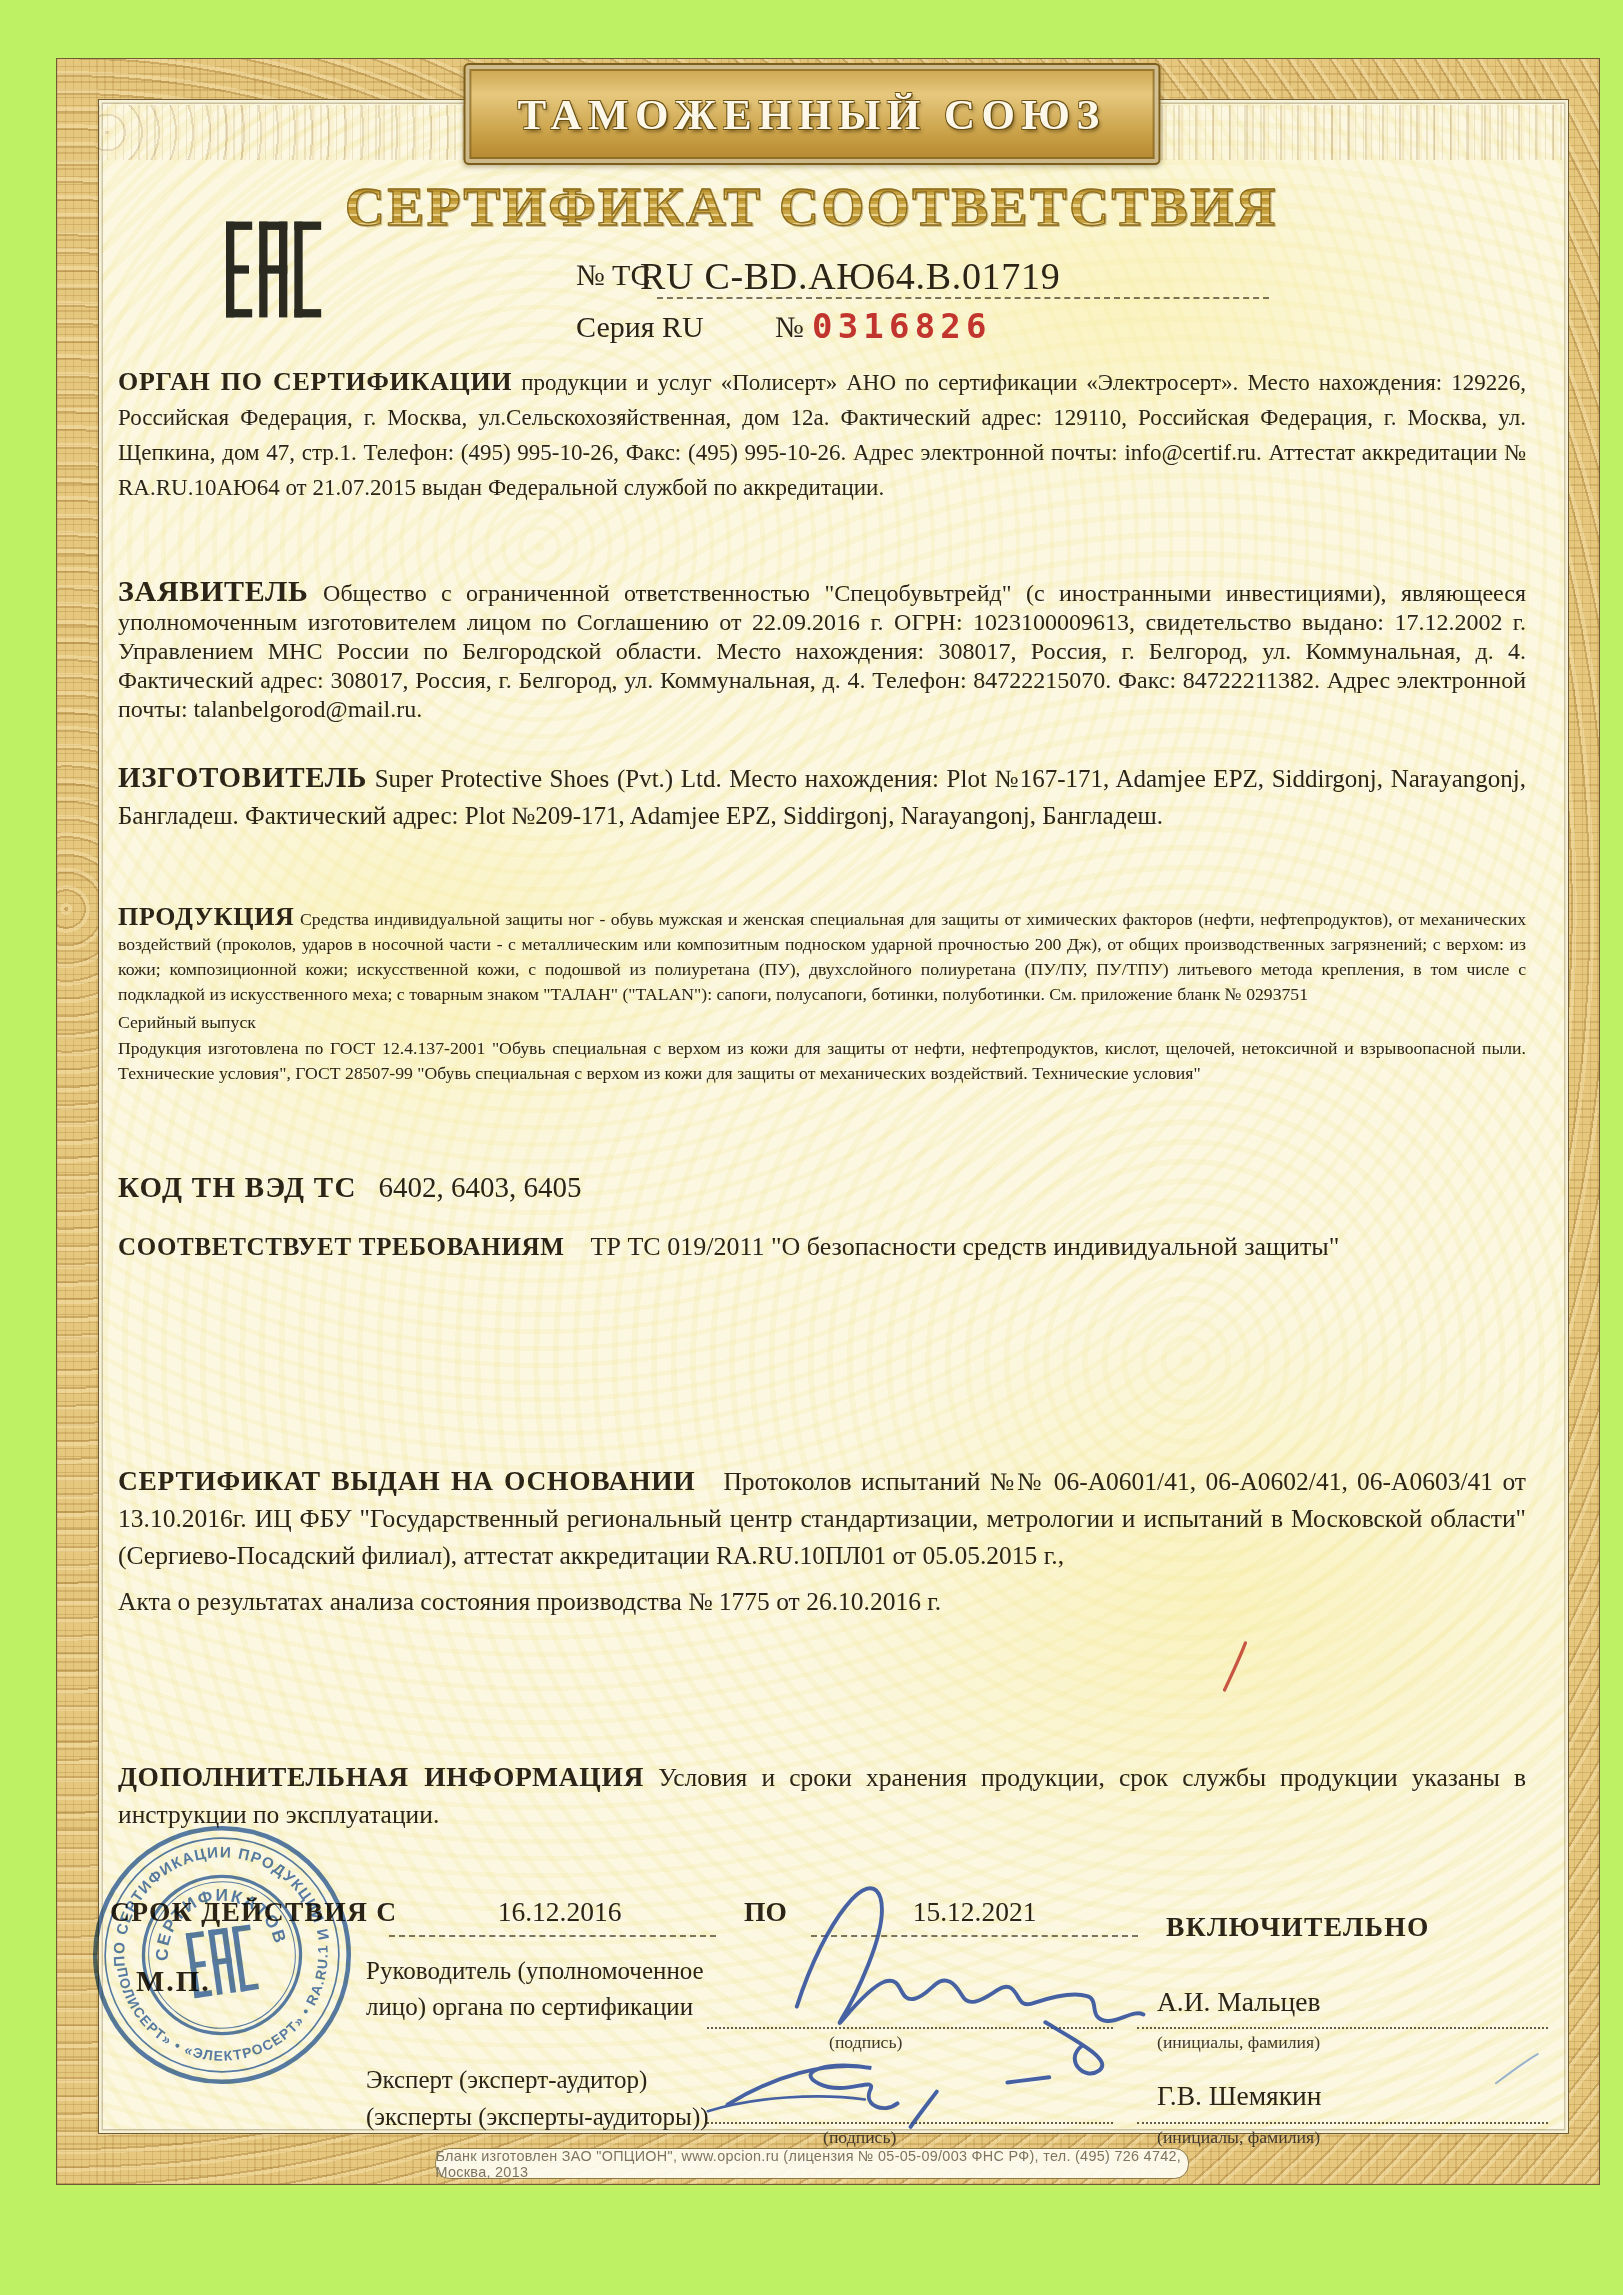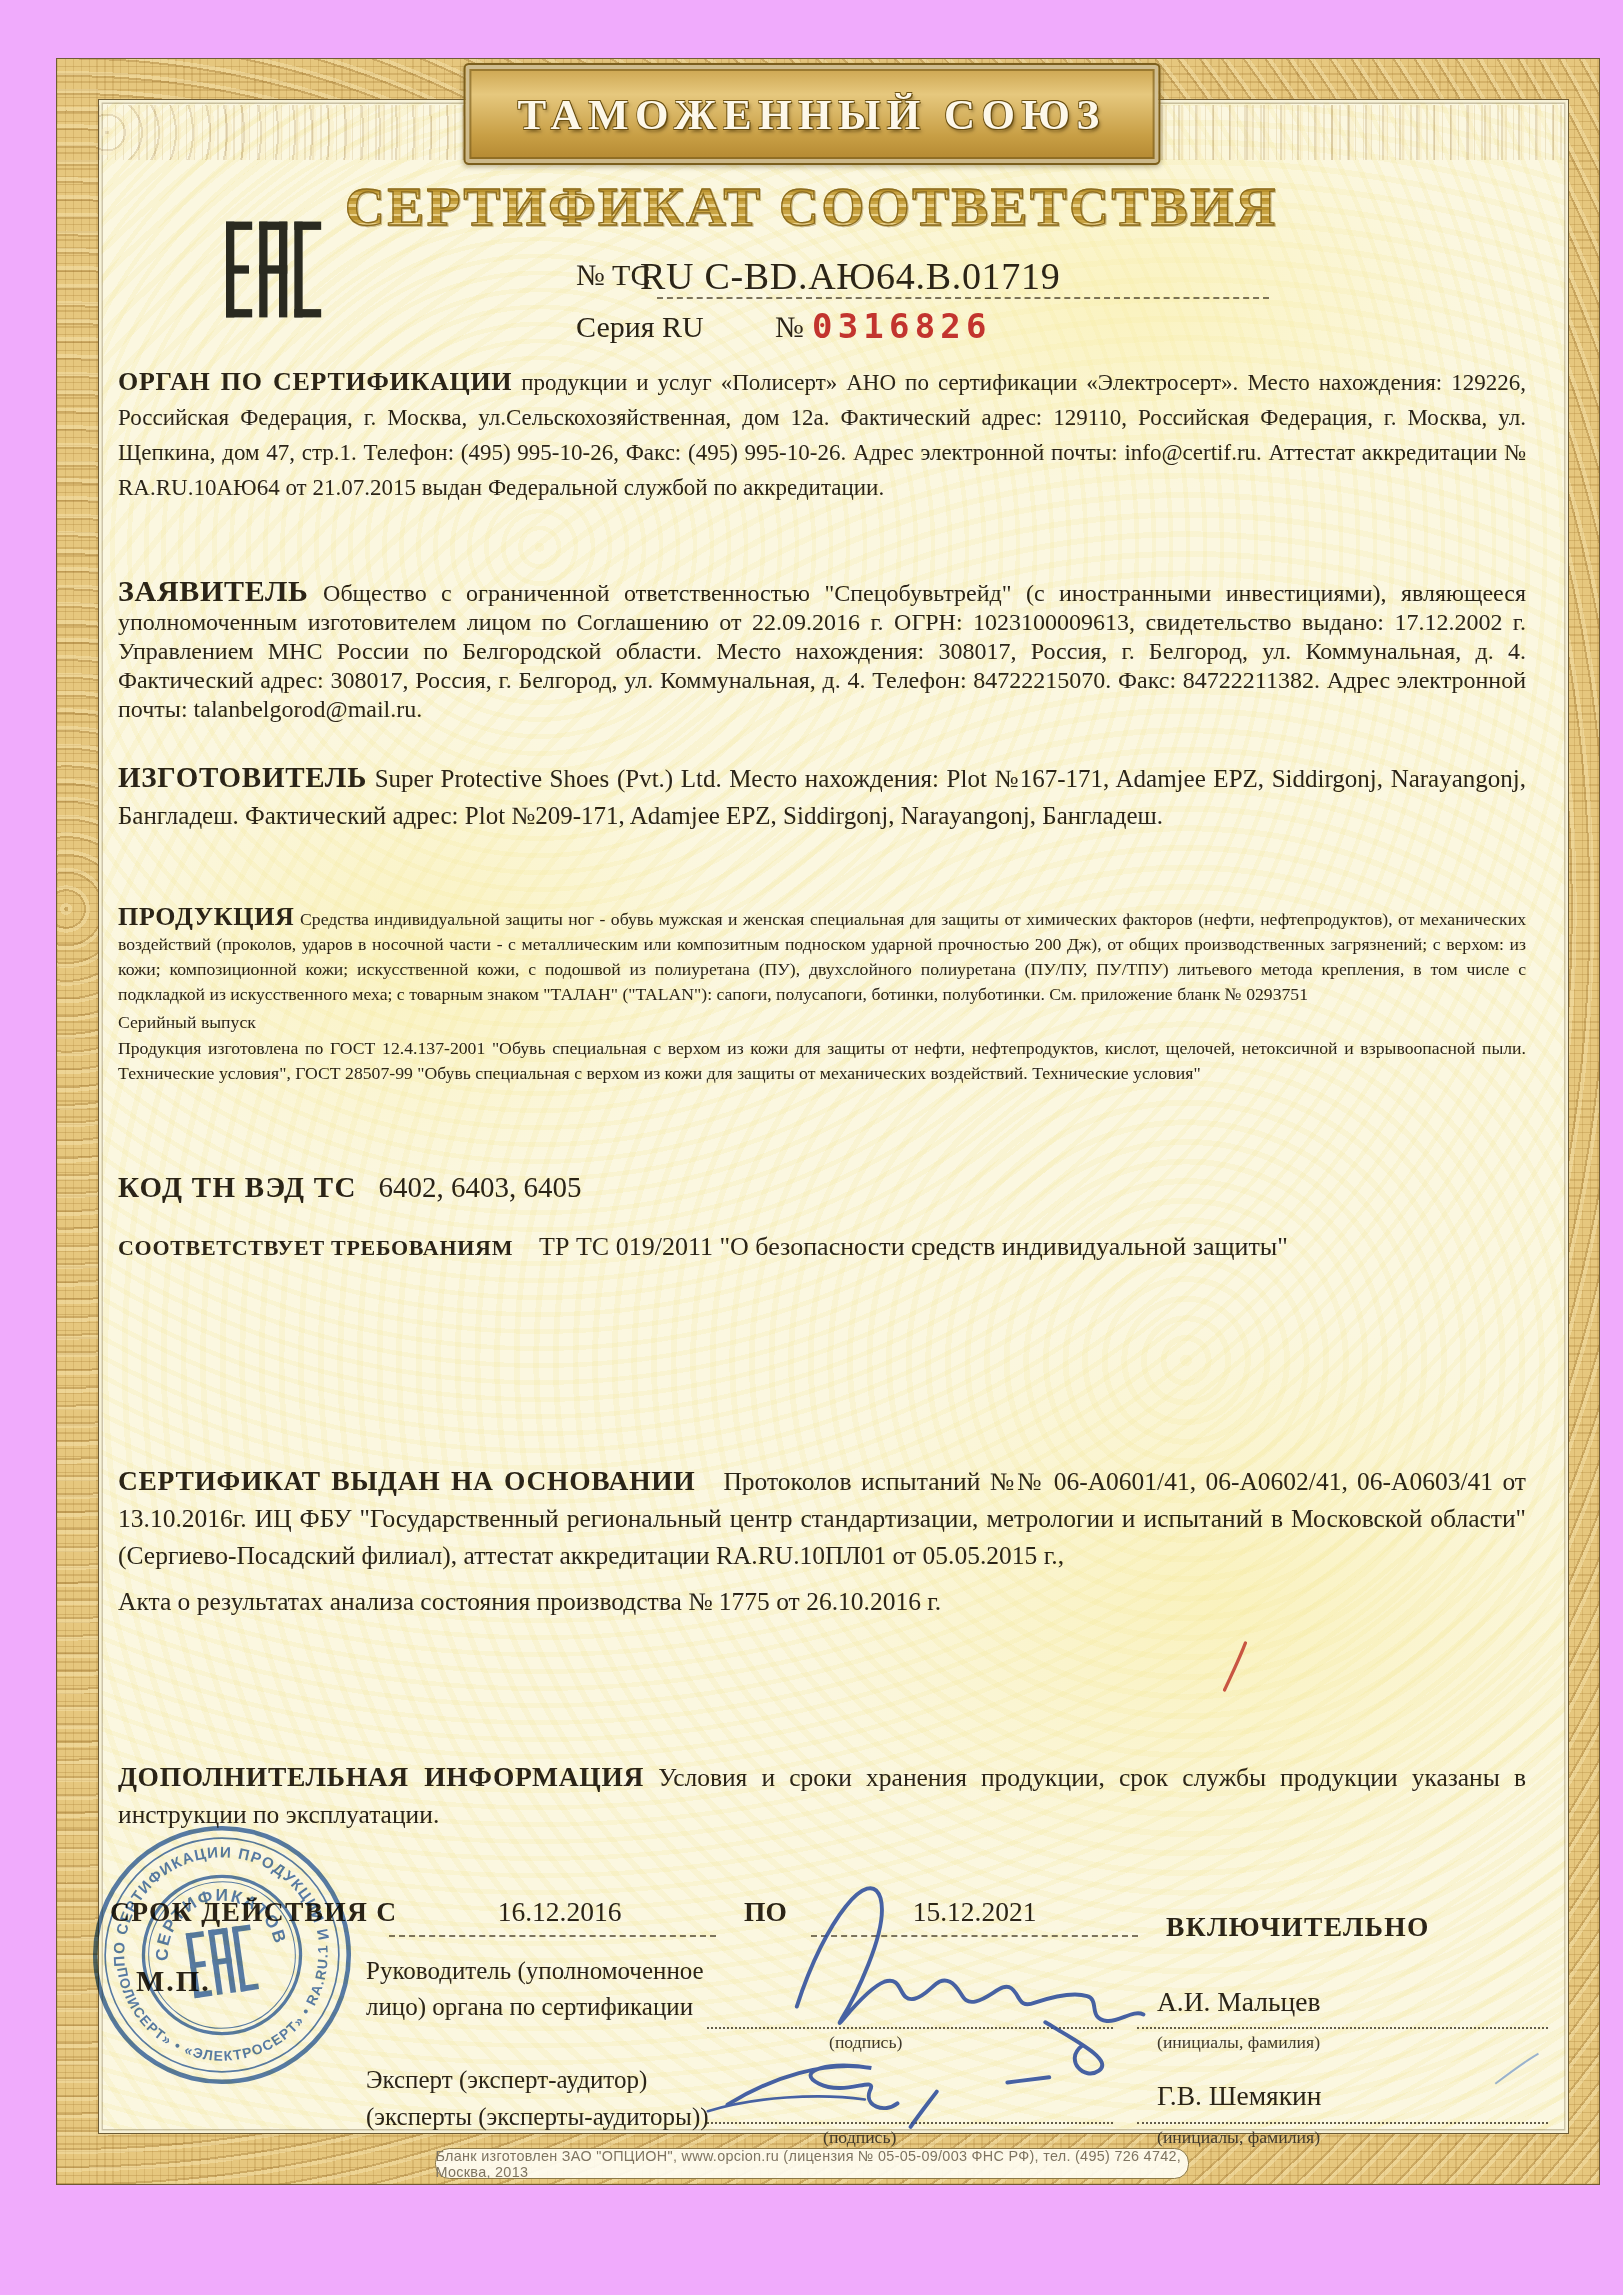--- a/index.html
+++ b/index.html
@@ -1,16 +1,16 @@
 <!DOCTYPE html>
 <html style="font-size:10.5px"><head>
 <meta charset="utf-8">
 <style>
   html,body{margin:0;padding:0;background:#ffffff;}
-  .page{position:relative;width:1623px;height:2295px;background:#f0abfc;overflow:hidden;
+  .page{position:relative;width:1623px;height:2295px;background:#bef264;overflow:hidden;
         font-family:"Liberation Serif",serif;color:#2b2417;}
   
   .band{position:absolute;left:56px;top:58px;width:1544px;height:2127px;
         background-color:#e6c77e;
         background-image:
           repeating-radial-gradient(circle at 9.2px 40%, rgba(146,104,38,.30) 0 2px, rgba(249,233,183,.40) 2px 5.9px, transparent 5.9px 17.7px),
           repeating-linear-gradient(0deg, rgba(164,121,47,.28) 0 1.3px, transparent 1.3px 7.9px),
           repeating-linear-gradient(90deg, rgba(164,121,47,.22) 0 1.3px, transparent 1.3px 7.9px);
         border:1.3px solid #6f5c35; box-sizing:border-box;}
   .inner{position:absolute;left:98px;top:99px;width:1469px;height:2033px;
@@ -62,21 +62,21 @@
   .applicant .h{font-size:30px;}
   .manufacturer{top:759px;font-size:25px;line-height:37px;}
   .manufacturer .h{font-size:29px;}
   .product{top:904px;font-size:17.7px;line-height:25px;}
   .product .h{font-size:26px;}
   .product .serial{margin-top:2.6px;}
   .product .gost{margin-top:1.3px;}
   .code{top:1171px;font-size:29px;}
   .code .h{letter-spacing:1.3px;}
   .conforms{top:1232px;font-size:26px;}
-  .conforms .h{font-size:22px;letter-spacing:0.7px;}
+  .conforms .h{font-size:25px;letter-spacing:0.7px;}
   .basis{top:1462px;font-size:25.5px;line-height:37px;}
   .basis .h{font-size:27.5px;letter-spacing:0.7px;}
   .basis .act{margin-top:9.2px;}
   .extra{top:1758px;font-size:25.5px;line-height:37px;}
   .extra .h{font-size:27.5px;letter-spacing:0.7px;}
   
   .validity-label{position:absolute;left:110px;top:1896px;font-size:27.5px;font-weight:bold;letter-spacing:1.3px;}
   .vfrom{position:absolute;left:419px;top:1896px;width:281px;text-align:center;font-size:27.5px;}
   .vline1{position:absolute;left:389px;top:1901px;width:327px;height:34px;border-bottom:2px dashed rgba(70,60,40,.7);}
   .vpo{position:absolute;left:744px;top:1896px;font-size:27.5px;font-weight:bold;}

